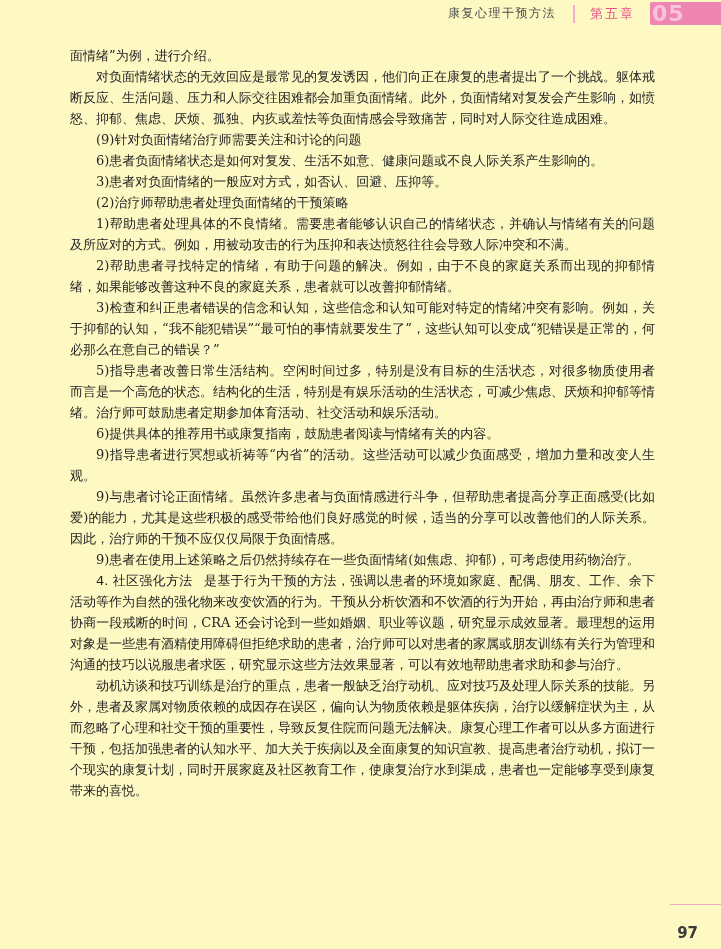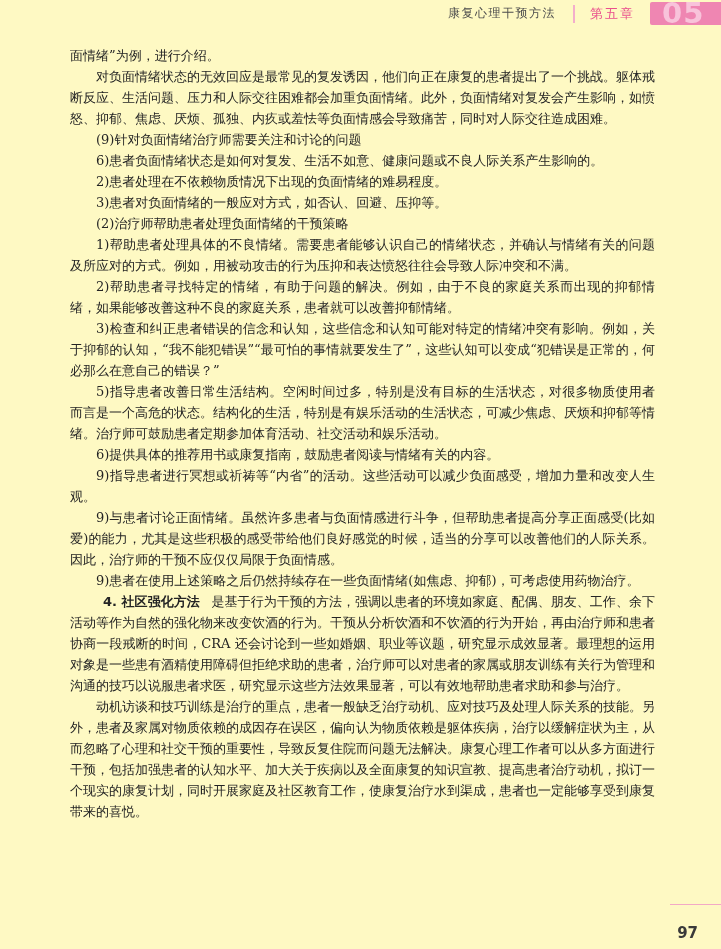--- a/index.html
+++ b/index.html
@@ -31,36 +31,35 @@
   }
   .chapter-badge{
     width:71px;height:23px;background:#ef86b2;
     border-radius:2px 0 0 2px;
     align-self:flex-start;margin-top:2px;
     overflow:hidden;
   }
   .chapter-badge .num{
     display:block;
     font-family:"DejaVu Sans","Liberation Sans",sans-serif;
-    font-weight:bold;font-size:29px;line-height:23px;
-    color:#f8c3da;padding-left:12px;letter-spacing:1px;
+    font-weight:bold;font-size:22px;line-height:23px;
+    color:#f8c3da;padding-left:2px;letter-spacing:1px;
   }
   
   .main{
     position:absolute;top:45px;left:70px;width:585px;
     font-size:13px;line-height:21px;color:#242424;
     text-align:justify;
   }
   .main p{margin:0;padding:0;}
   .main p.indent{text-indent:2em;}
   .lead-bold{
-    font-weight:bold;
+    font-weight:normal;
     font-family:"DejaVu Sans","Liberation Sans",sans-serif;
     margin-right:0.9em;
-    margin-left:7px;
   }
   
   .footer-rule{
     position:absolute;right:0;bottom:44px;
     width:51px;height:1px;background:#f2a9c6;
   }
   .page-number{
     position:absolute;right:23px;bottom:7px;
     font-family:"DejaVu Sans","Liberation Sans",sans-serif;
     font-weight:bold;font-size:15px;color:#3a3a3a;
@@ -78,21 +77,20 @@
     <span class="chapter-badge">
       <span class="num">05</span>
     </span>
   </div>
 
   <div class="main">
     <p>面情绪”为例，进行介绍。</p>
     <p class="indent">对负面情绪状态的无效回应是最常见的复发诱因，他们向正在康复的患者提出了一个挑战。躯体戒断反应、生活问题、压力和人际交往困难都会加重负面情绪。此外，负面情绪对复发会产生影响，如愤怒、抑郁、焦虑、厌烦、孤独、内疚或羞怯等负面情感会导致痛苦，同时对人际交往造成困难。</p>
     <p class="indent">(9)针对负面情绪治疗师需要关注和讨论的问题</p>
     <p class="indent">6)患者负面情绪状态是如何对复发、生活不如意、健康问题或不良人际关系产生影响的。</p>
-    <p class="indent">2)患者处理在不依赖物质情况下出现的负面情绪的难易程度。</p>
     <p class="indent">3)患者对负面情绪的一般应对方式，如否认、回避、压抑等。</p>
     <p class="indent">(2)治疗师帮助患者处理负面情绪的干预策略</p>
     <p class="indent">1)帮助患者处理具体的不良情绪。需要患者能够认识自己的情绪状态，并确认与情绪有关的问题及所应对的方式。例如，用被动攻击的行为压抑和表达愤怒往往会导致人际冲突和不满。</p>
     <p class="indent">2)帮助患者寻找特定的情绪，有助于问题的解决。例如，由于不良的家庭关系而出现的抑郁情绪，如果能够改善这种不良的家庭关系，患者就可以改善抑郁情绪。</p>
     <p class="indent">3)检查和纠正患者错误的信念和认知，这些信念和认知可能对特定的情绪冲突有影响。例如，关于抑郁的认知，“我不能犯错误”“最可怕的事情就要发生了”，这些认知可以变成“犯错误是正常的，何必那么在意自己的错误？”</p>
     <p class="indent">5)指导患者改善日常生活结构。空闲时间过多，特别是没有目标的生活状态，对很多物质使用者而言是一个高危的状态。结构化的生活，特别是有娱乐活动的生活状态，可减少焦虑、厌烦和抑郁等情绪。治疗师可鼓励患者定期参加体育活动、社交活动和娱乐活动。</p>
     <p class="indent">6)提供具体的推荐用书或康复指南，鼓励患者阅读与情绪有关的内容。</p>
     <p class="indent">9)指导患者进行冥想或祈祷等“内省”的活动。这些活动可以减少负面感受，增加力量和改变人生观。</p>
     <p class="indent">9)与患者讨论正面情绪。虽然许多患者与负面情感进行斗争，但帮助患者提高分享正面感受(比如爱)的能力，尤其是这些积极的感受带给他们良好感觉的时候，适当的分享可以改善他们的人际关系。因此，治疗师的干预不应仅仅局限于负面情感。</p>
     <p class="indent">9)患者在使用上述策略之后仍然持续存在一些负面情绪(如焦虑、抑郁)，可考虑使用药物治疗。</p>

